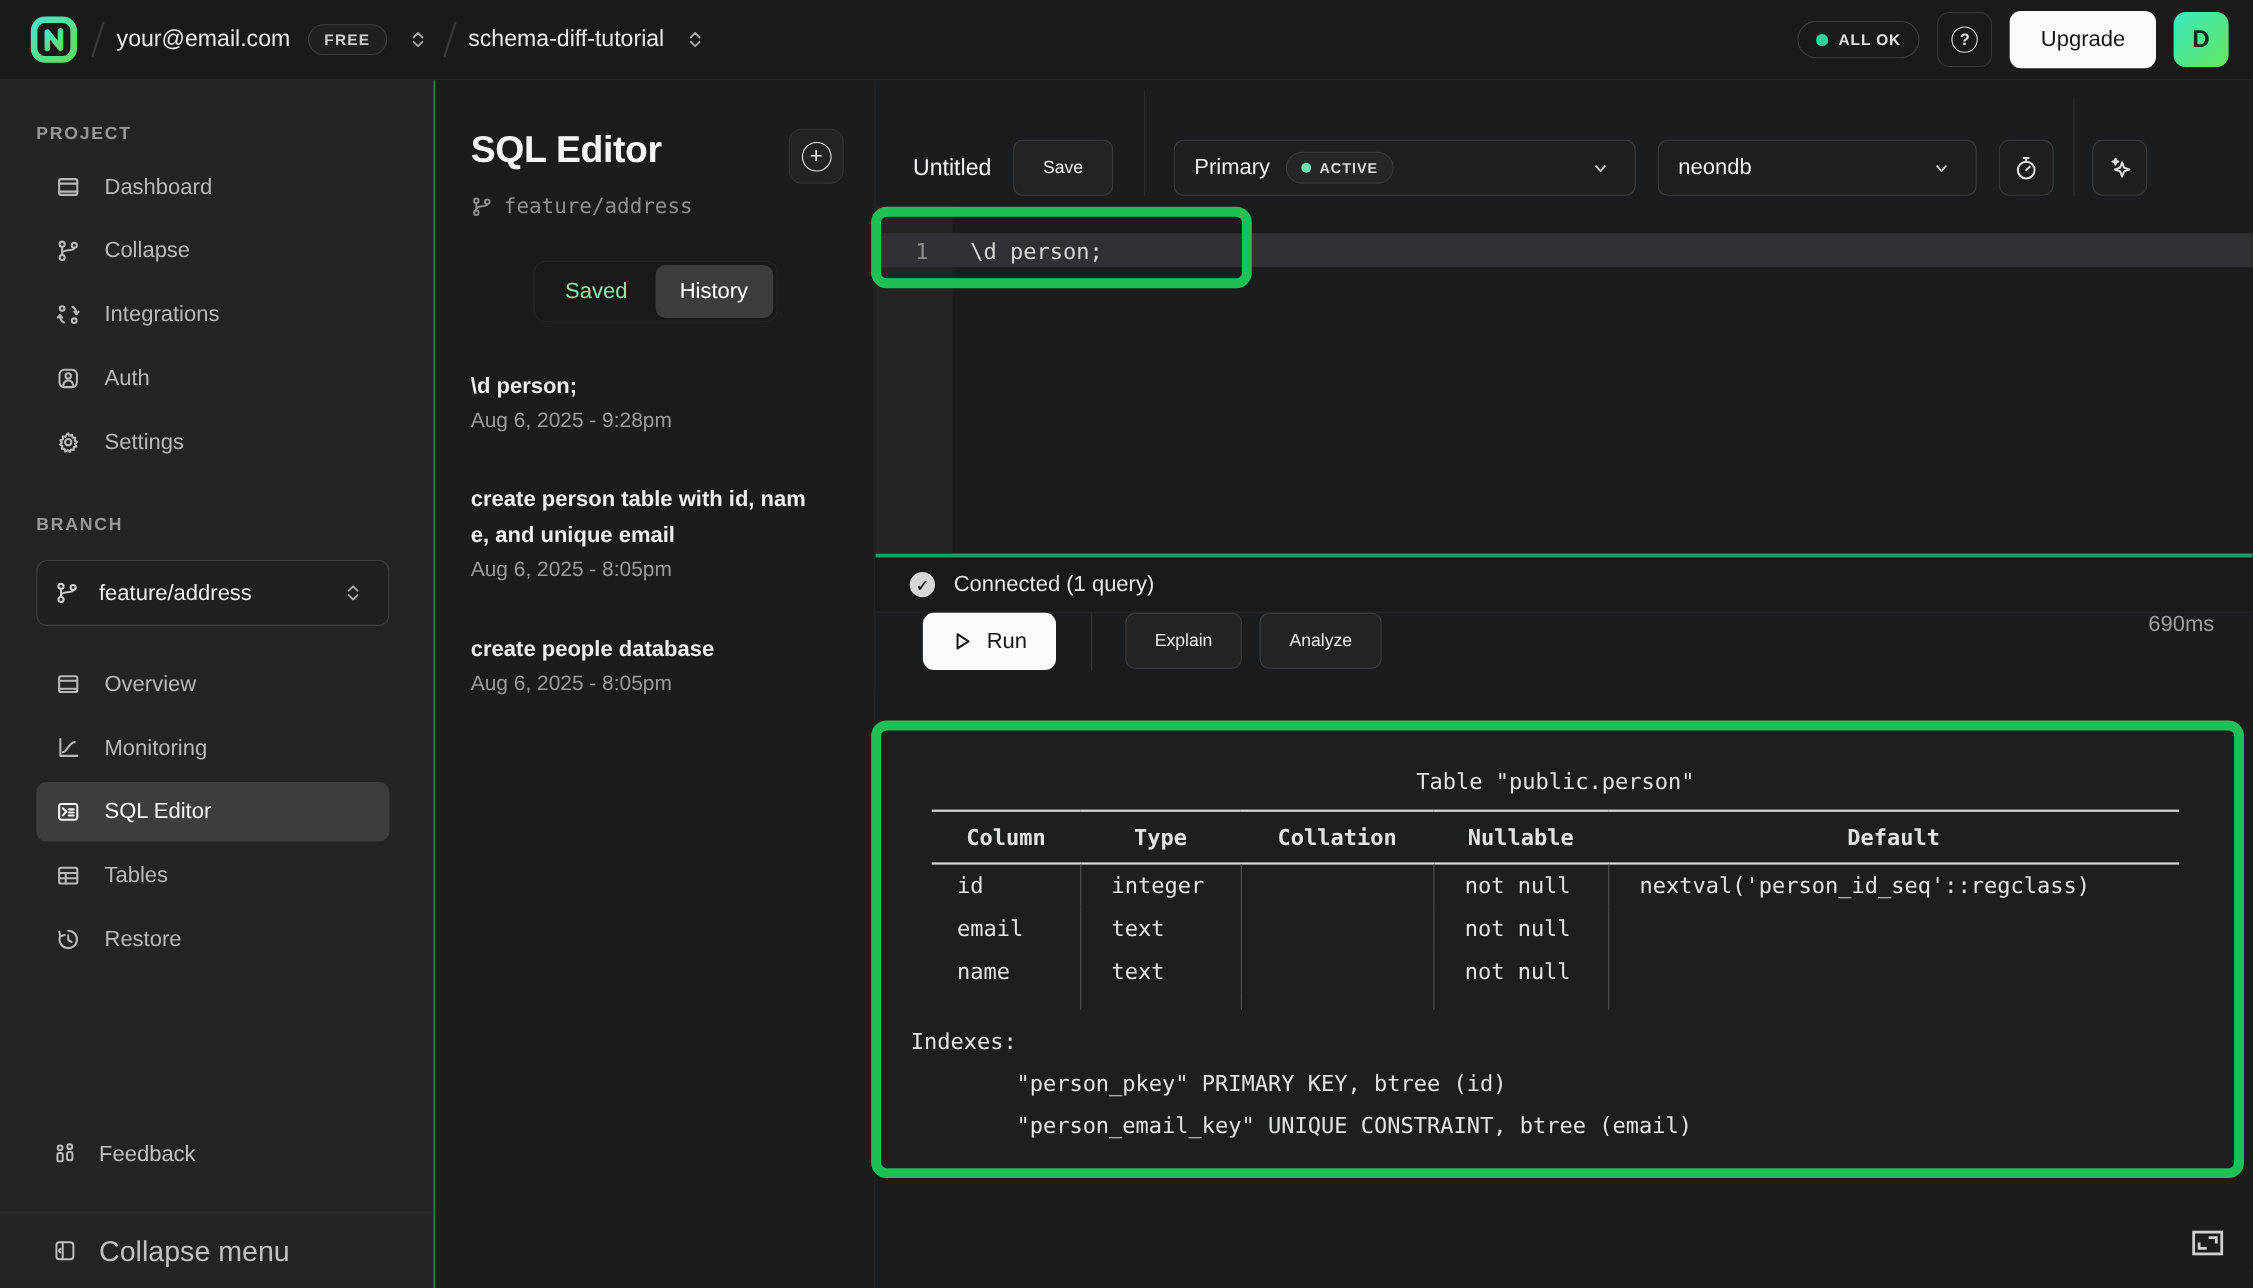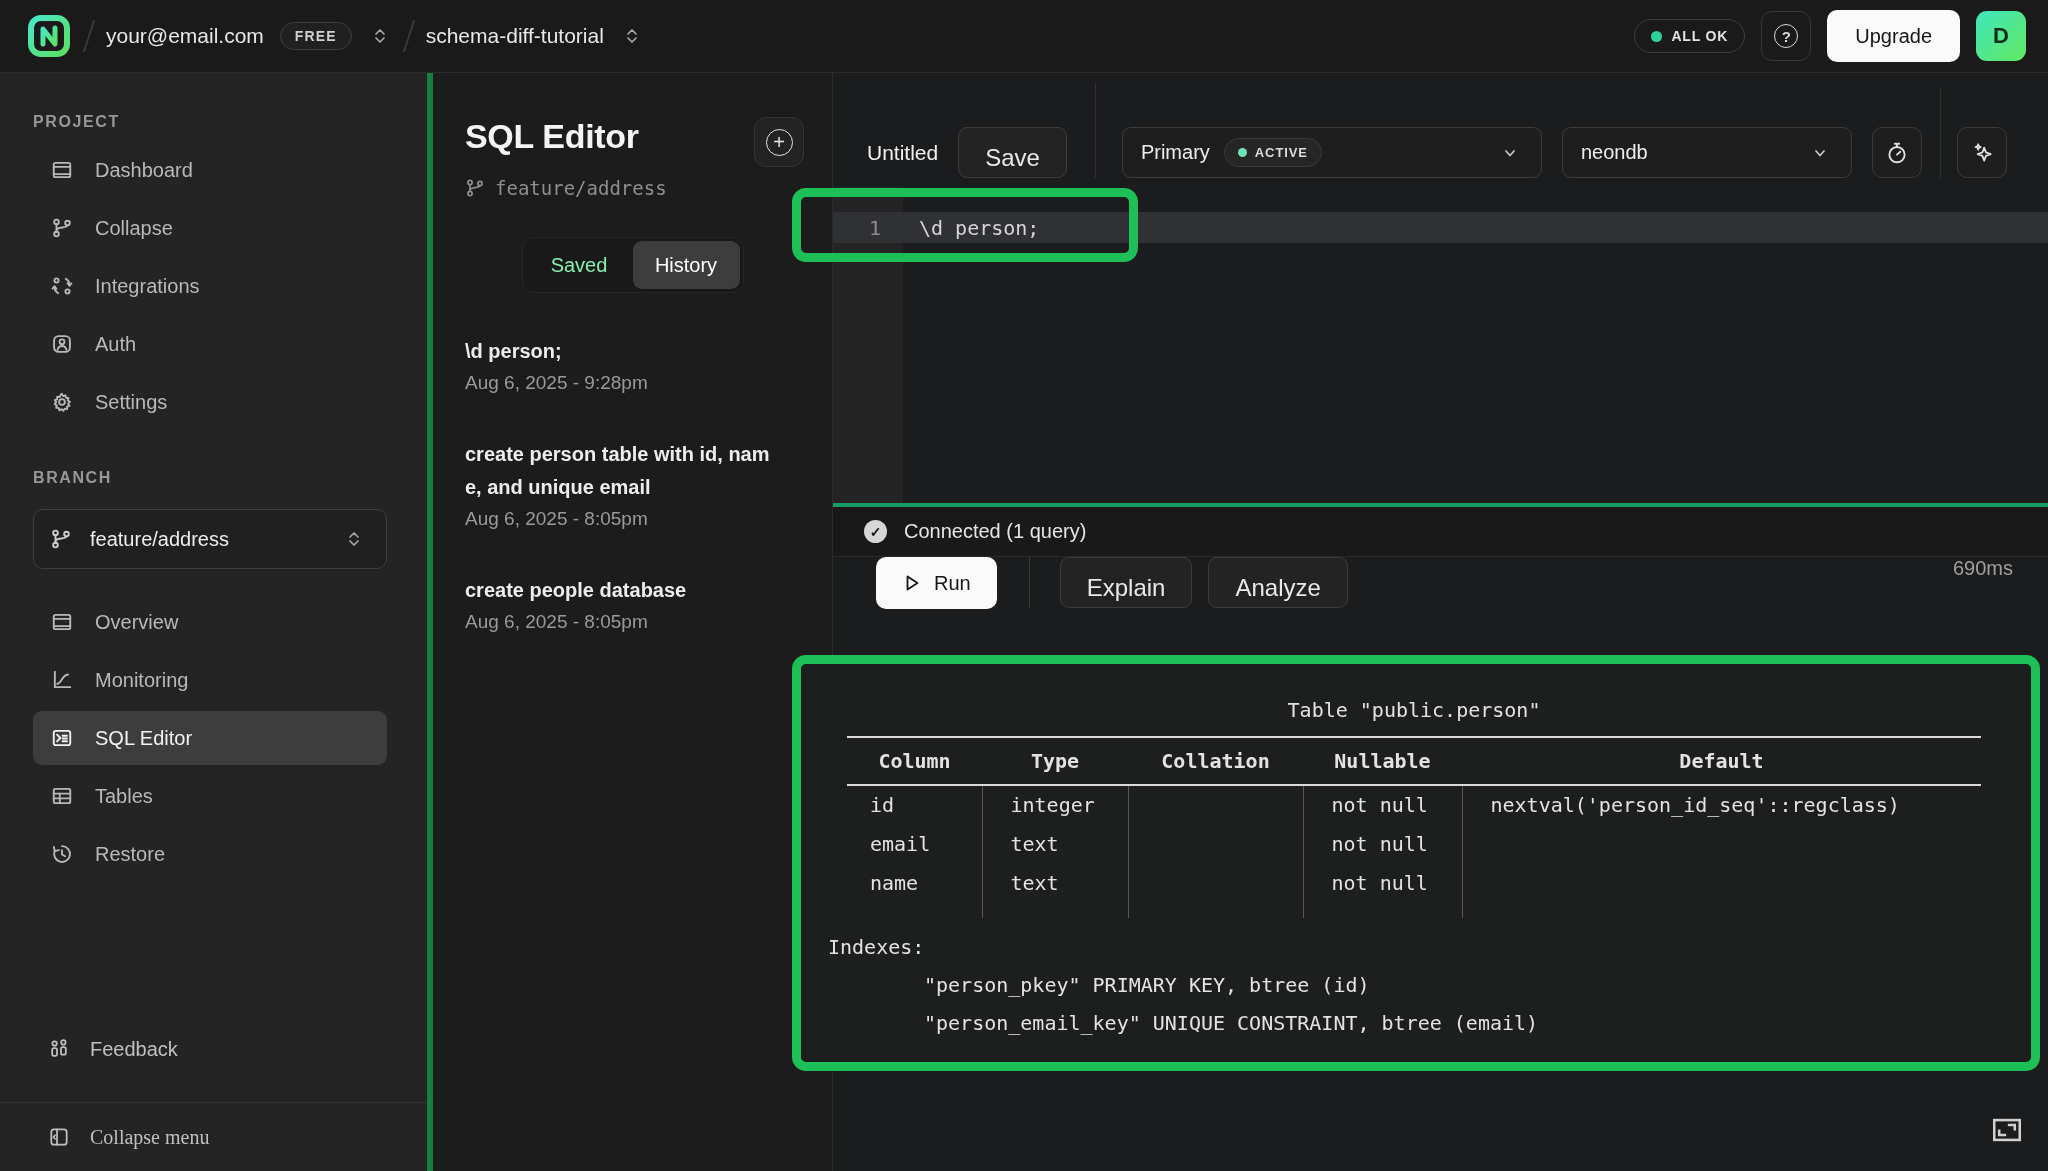--- a/index.html
+++ b/index.html
@@ -20,32 +20,32 @@
   .sq-btn { width:50px; height:50px; border:1px solid #363636; border-radius:11px; background:transparent; display:flex; align-items:center; justify-content:center; cursor:pointer; }
   .qmark { width:24px; height:24px; border:1.7px solid #d9d9d9; border-radius:50%; color:#d9d9d9; font-size:15px; font-weight:700; display:flex; align-items:center; justify-content:center; }
   .upgrade { height:52px; padding:0 28px; background:#fafafa; color:#161616; border:none; border-radius:10px; font-size:20px; font-weight:500; font-family:inherit; cursor:pointer; }
   .avatar { width:50px; height:50px; border-radius:11px; background:linear-gradient(135deg,#3fe6c0,#63e85f); color:#0d2b1c; font-weight:700; font-size:22px; display:flex; align-items:center; justify-content:center; cursor:pointer; }
   .logo { width:46px; height:46px; display:block; cursor:pointer; }
 
   
   .cols { display:flex; height:1098px; }
 
   
-  .sidebar { width:433px; background:#242424; border-right:6px solid #15803d; display:flex; flex-direction:column; }
+  .sidebar { width:396px; background:#242424; border-right:2px solid #15803d; display:flex; flex-direction:column; }
   .sect { margin:40px 0 12px 33px; font-size:16px; font-weight:700; letter-spacing:0.10em; color:#989898; }
   .sect.b { margin-top:36px; }
   .nav-item { margin:0 40px 4px 33px; height:54px; border-radius:9px; display:flex; align-items:center; padding-left:15px; gap:20px; color:#b9b9b9; font-size:20px; cursor:pointer; }
   .nav-item .ic { width:27px; height:27px; display:flex; align-items:center; justify-content:center; color:#b9b9b9; }
   .nav-item.active { background:#3d3d3d; color:#f2f2f2; }
   .nav-item.active .ic { color:#f2f2f2; }
   .branch-sel { margin:10px 40px 0 33px; height:60px; border:1px solid #3f3f3f; background:#202020; border-radius:10px; display:flex; align-items:center; padding:0 20px 0 16px; gap:18px; cursor:pointer; }
   .branch-sel .lbl { flex:1; font-size:20px; color:#ededed; }
   .sb-spacer { flex:1; }
   .sb-divider { height:1px; background:#323232; margin-top:24px; }
-  .bottom-row { height:68px; display:flex; align-items:center; padding-left:48px; gap:20px; font-size:20px; color:#c0c0c0; cursor:pointer;font-family:Liberation Serif, serif; }
+  .bottom-row { height:68px; display:flex; align-items:center; padding-left:48px; gap:20px; font-size:26px; color:#c0c0c0; cursor:pointer; }
   .feedback-row { margin-bottom:26px; height:54px; display:flex; align-items:center; padding-left:48px; gap:20px; font-size:20px; color:#c0c0c0; cursor:pointer; }
 
   
   .panel { width:400px; background:#1c1c1c; border-right:1px solid #2b2b2b; display:flex; flex-direction:column; padding-top:44px; }
   .panel-head { display:flex; align-items:flex-start; padding:0 28px 0 32px; }
   .panel-title { font-size:34px; font-weight:700; color:#f4f4f4; letter-spacing:-0.01em; flex:1; }
   .plus-btn { width:50px; height:50px; border:1px solid #343434; background:#232323; border-radius:12px; display:flex; align-items:center; justify-content:center; cursor:pointer; }
   .pluscirc { width:27px; height:27px; border:1.8px solid #e3e3e3; border-radius:50%; color:#e3e3e3; font-size:20px; font-weight:400; display:flex; align-items:center; justify-content:center; line-height:1; }
   .branch-tag { margin:10px 0 0 32px; display:flex; align-items:center; gap:10px; color:#8f8f8f; font-family:"DejaVu Sans Mono", monospace; font-size:19px; }
   .tabs { margin:38px auto 0 auto; background:#191919; border:1px solid #262626; border-radius:12px; display:flex; padding:3px; }
@@ -53,21 +53,21 @@
   .tab.active { background:#3d3d3d; color:#ffffff; }
   .hist { margin:42px 30px 0 32px; display:flex; flex-direction:column; gap:44px; }
   .hist-item { cursor:pointer; }
   .hist-title { font-size:20px; font-weight:600; color:#ededed; line-height:33px; max-width:310px; word-break:break-all; }
   .hist-ts { margin-top:4px; font-size:19px; color:#9a9a9a; }
 
   
   .main { flex:1; display:flex; flex-direction:column; background:#1b1c1d; }
   .toolbar { height:114px; display:flex; align-items:flex-end; padding:0 0 9px 34px; }
   .t-title { font-size:21px; color:#f0f0f0; line-height:51px; }
-  .btn { height:51px; border:1px solid #3c3c3c; background:#232323; color:#e9e9e9; border-radius:9px; font-size:24px; font-family:inherit; padding:16px 26px; cursor:pointer; }
+  .btn { height:51px; border:1px solid #3c3c3c; background:#232323; color:#e9e9e9; border-radius:9px; font-size:16px; font-family:inherit; padding:16px 26px; cursor:pointer; }
   .save { margin-left:20px; }
   .vdiv { width:1px; height:95px; background:#2e2e2e; margin-left:28px; }
   .select { height:51px; border:1px solid #3c3c3c; border-radius:9px; display:flex; align-items:center; padding:0 18px; cursor:pointer; background:#1e1e1e; }
   .sel-compute { margin-left:26px; width:420px; gap:14px; }
   .sel-db { margin-left:20px; width:290px; }
   .sel-val { font-size:20px; color:#ededed; }
   .grow { flex:1; }
   .active-pill { display:flex; align-items:center; gap:8px; border:1px solid #3a3a3a; background:#262626; border-radius:999px; padding:6px 13px; font-size:13px; font-weight:700; letter-spacing:0.07em; color:#dcdcdc; }
   .active-pill .dot { width:9px; height:9px; background:#6fe3b4; }
   .icon-btn { margin-left:20px; width:50px; height:51px; border:1px solid #3a3a3a; background:#1e1e1e; border-radius:10px; display:flex; align-items:center; justify-content:center; cursor:pointer; color:#e0e0e0; }

